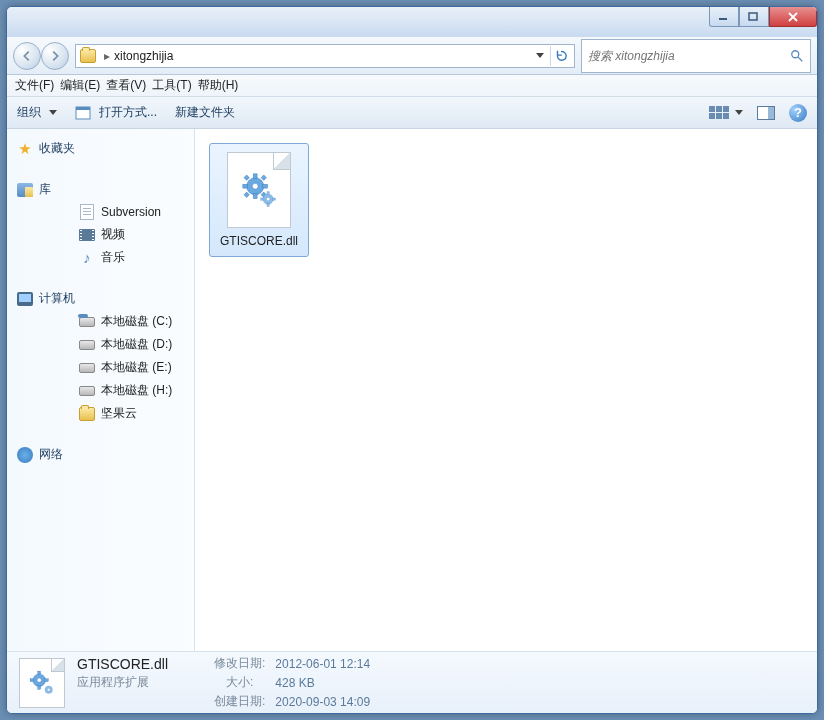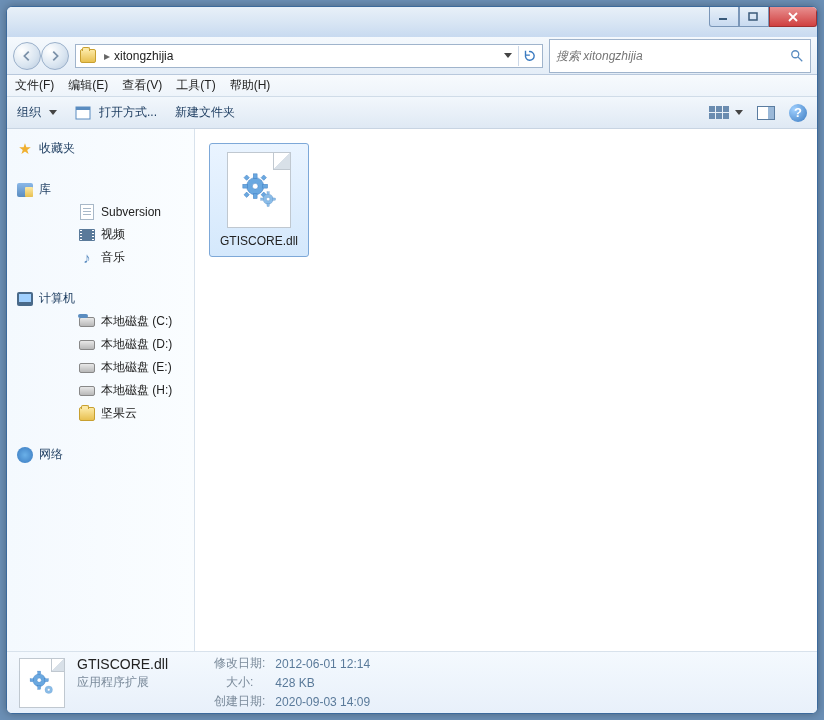--- a/index.html
+++ b/index.html
@@ -16,24 +16,24 @@
 .nav-arrow { width: 28px; height: 28px; border-radius: 50%; background: radial-gradient(circle at 30% 30%, #fff, #d8e4f0 60%, #b8c8dc); border: 1px solid #9ab0ca; display:flex; align-items:center; justify-content:center; cursor: pointer; }
 .nav-arrow svg { width: 14px; height: 14px; fill: #7a90a8; }
 .addressbar { flex: 1; height: 24px; border: 1px solid #a0b4cc; background: #fff; display: flex; align-items: center; padding: 0 4px; }
 .folder-glyph { width: 16px; height: 14px; background: linear-gradient(to bottom, #fce9a5, #e8c050); border: 1px solid #c8a030; border-radius: 2px; margin-right: 4px; position: relative; }
 .folder-glyph::before { content:""; position:absolute; top:-3px; left:1px; width:6px; height:3px; background:#fce9a5; border:1px solid #c8a030; border-bottom:none; border-radius:2px 2px 0 0;}
 .sep { color: #666; margin: 0 4px; }
 .crumb { color: #222; }
 .addr-right { margin-left: auto; display: flex; align-items: center; gap: 6px; }
 .dd-arrow { width: 0; height: 0; border-left: 4px solid transparent; border-right: 4px solid transparent; border-top: 5px solid #444; cursor: pointer; }
 .refresh-btn { width: 20px; height: 20px; border-left: 1px solid #ccd8e8; display:flex; align-items:center; justify-content:center; cursor:pointer; }
-.searchbox { width: 262px; height: 24px; border: 1px solid #a0b4cc; background: #fff; display: flex; align-items: center; padding: 16px 6px; }
+.searchbox { width: 230px; height: 24px; border: 1px solid #a0b4cc; background: #fff; display: flex; align-items: center; padding: 16px 6px; }
 .searchbox input { border: none; outline: none; flex: 1; font-style: italic; color: #888; background: transparent; }
 .search-icon { width: 14px; height: 14px; }
-.menubar { height: 22px; background: linear-gradient(to bottom, #f7fafd, #eef4fa); border-bottom: 1px solid #d0dce8; display: flex; align-items: center; padding: 0 8px; gap: 14px; }
+.menubar { height: 22px; background: linear-gradient(to bottom, #f7fafd, #eef4fa); border-bottom: 1px solid #d0dce8; display: flex; align-items: center; padding: 0 8px; gap: 6px; }
 .menubar span { color: #222; cursor: pointer; }
 .toolbar { height: 32px; background: linear-gradient(to bottom, #f2f7fc, #dfe9f4); border-bottom: 1px solid #c8d4e2; display: flex; align-items: center; padding: 0 10px; gap: 18px; }
 .tool-item { color: #1a3a5e; display: flex; align-items: center; gap: 8px; cursor: pointer; }
 .tool-right { margin-left: auto; display: flex; align-items: center; gap: 14px; }
 .view-icon { width: 22px; height: 18px; display:flex; flex-direction:column; gap:1px; justify-content:center; cursor:pointer; }
 .view-icon .row { display:flex; gap:1px; }
 .view-icon .sq { width:6px; height:6px; background:#6a8cb0; }
 .pane-icon { width:18px; height:14px; border:1px solid #5a7ca0; background:linear-gradient(to right, #fff 60%, #9ab8d8 60%); cursor:pointer; }
 .help-icon { width: 18px; height: 18px; border-radius: 50%; background: radial-gradient(circle at 30% 30%, #a0d0ff, #3a7ac0); color: #fff; font-weight: bold; text-align: center; line-height: 18px; font-size: 13px; cursor:pointer; }
 .content { flex: 1; display: flex; overflow: hidden; background: #fff; }

